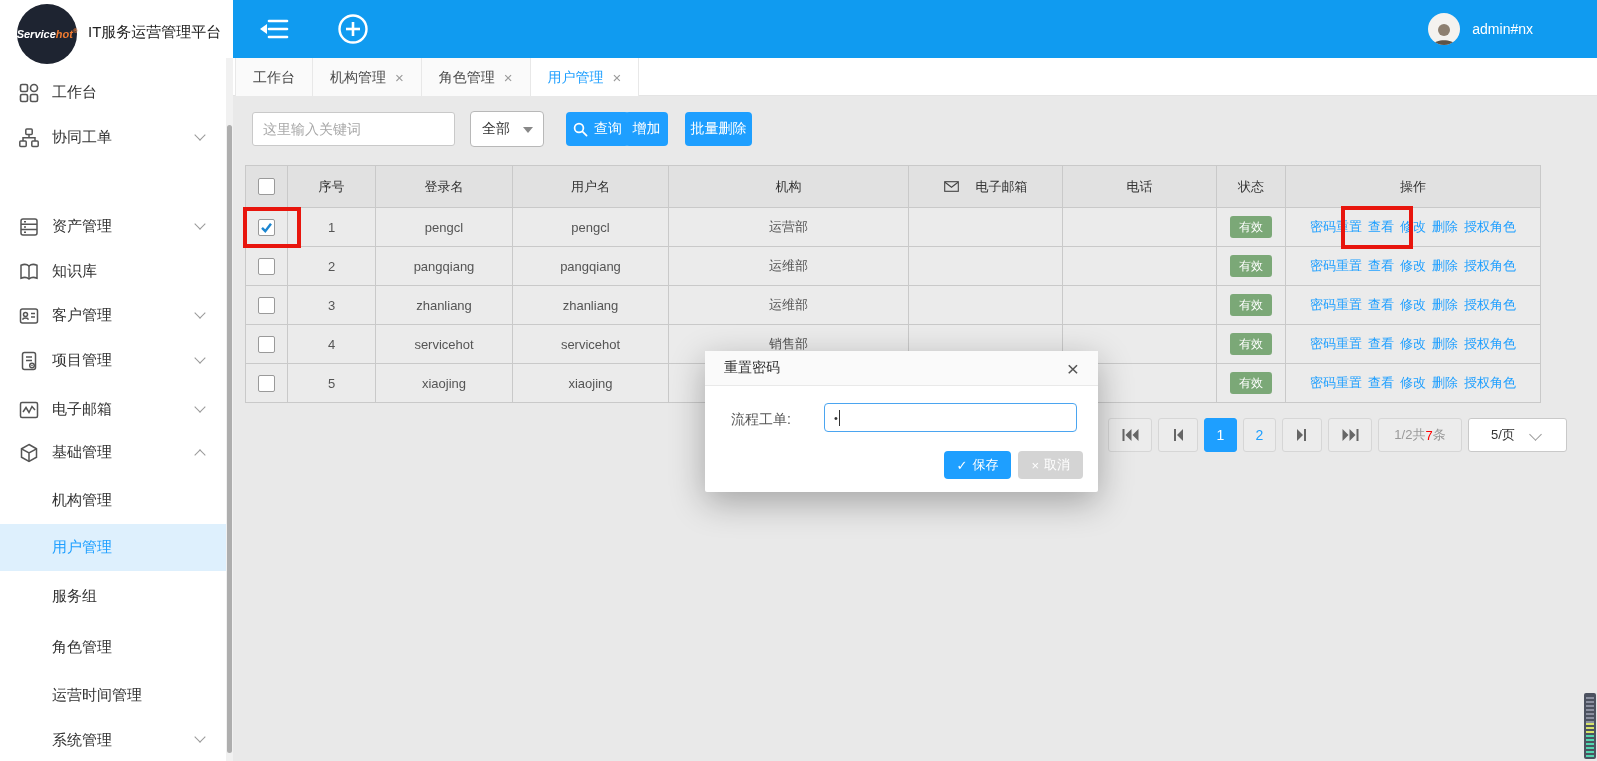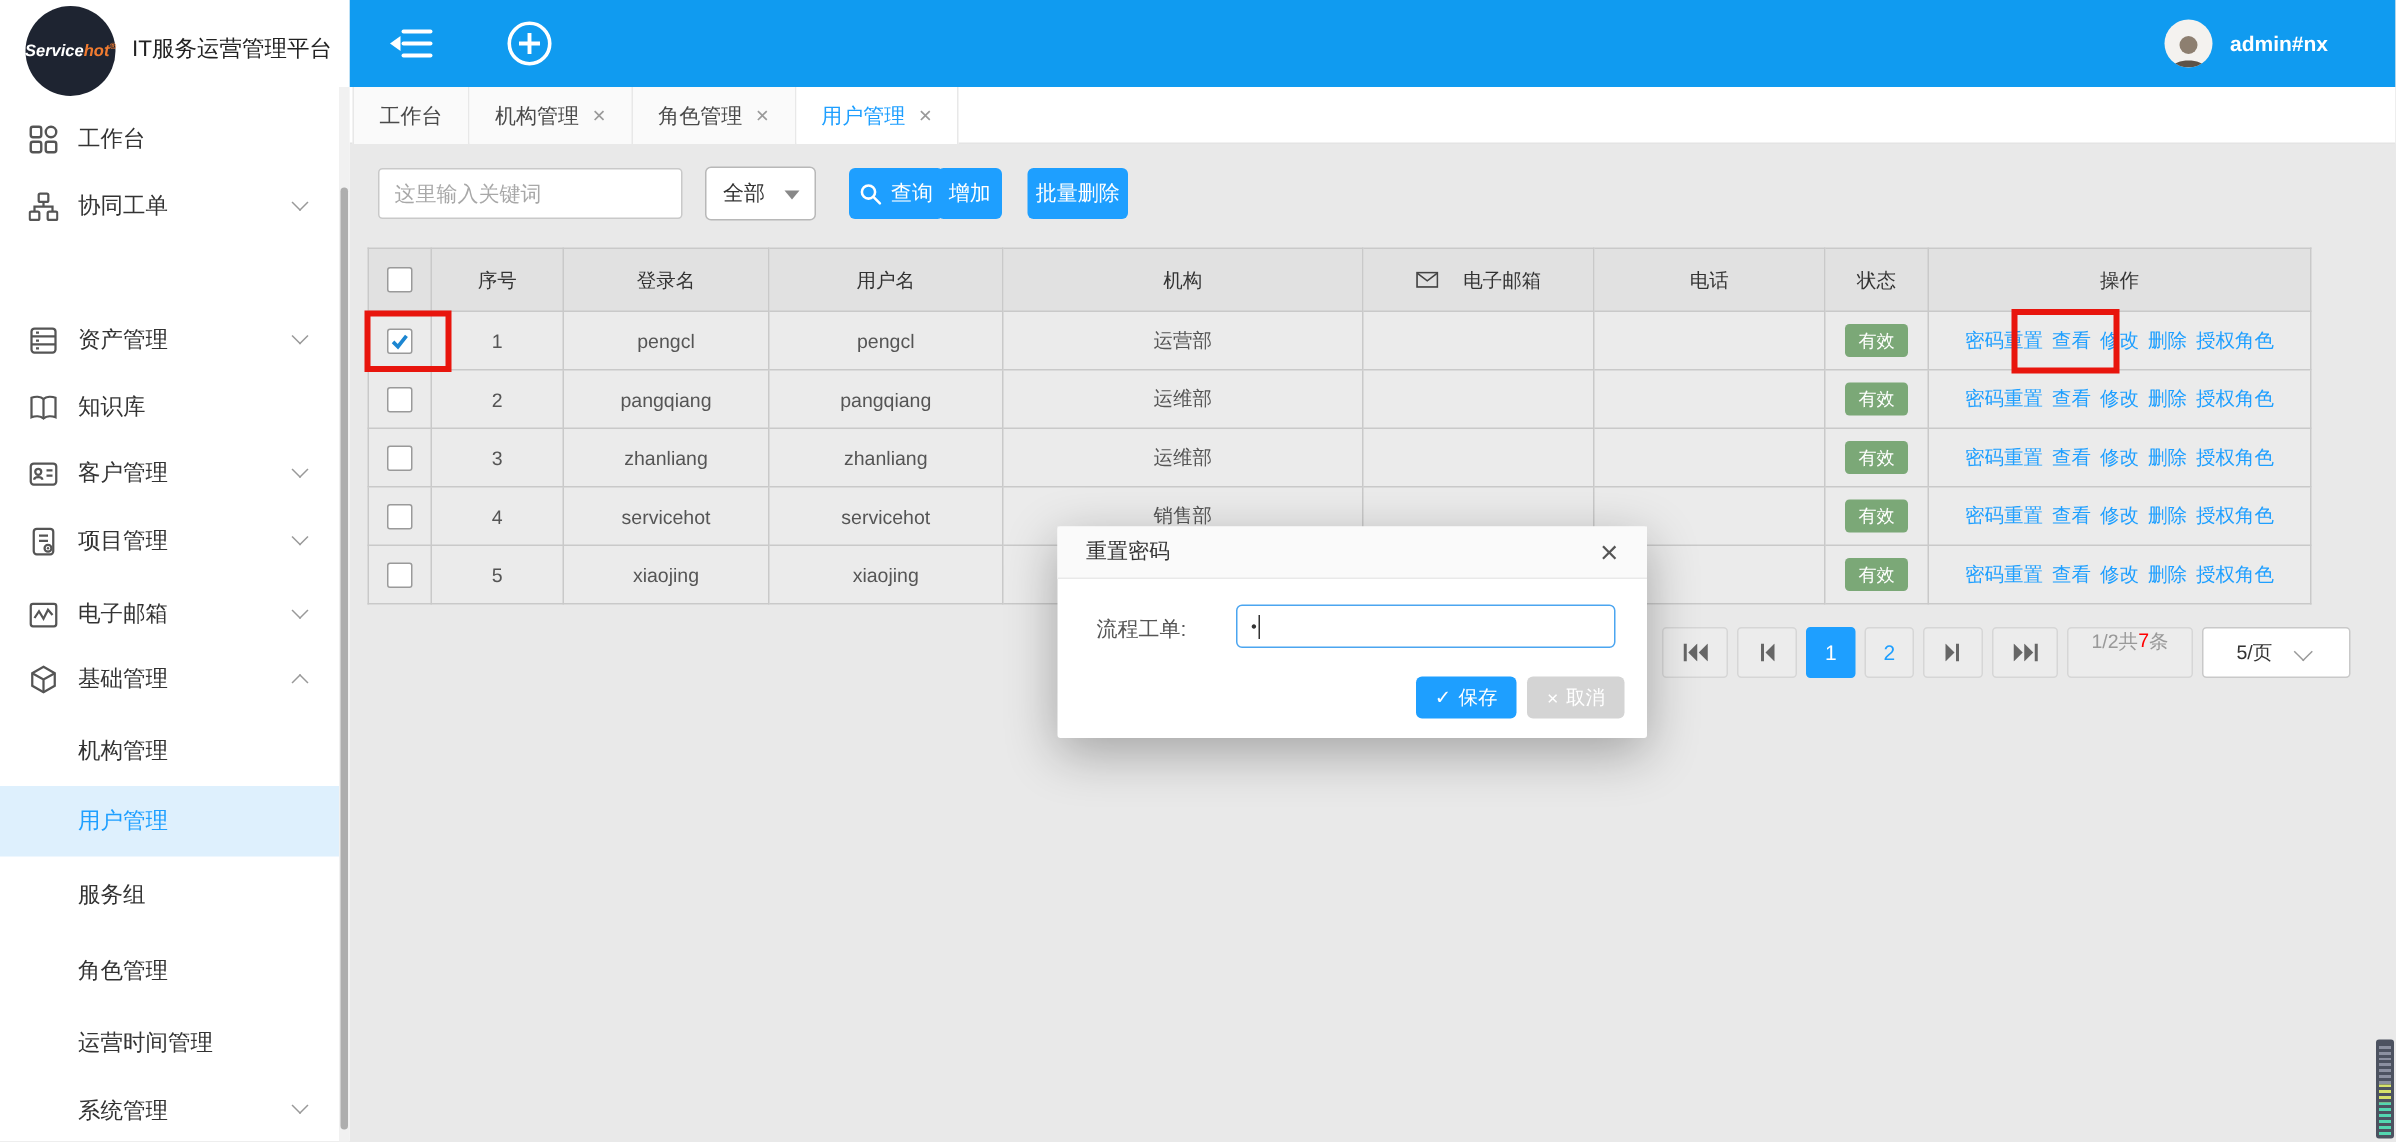--- a/index.html
+++ b/index.html
@@ -4,21 +4,21 @@
 <style>
   * { box-sizing: border-box; margin: 0; padding: 0; }
   html,body { width:1597px; height:761px; overflow:hidden; }
   body { font-family:"Liberation Sans","DejaVu Sans",sans-serif; background:#e9e9e9; position:relative; }
   svg { display:block; }
 
   
   .topbar { position:absolute; left:233px; top:0; right:0; height:58px; background:#109bf0; display:flex; align-items:center; z-index:6; }
   .topbar .tb-icon { margin-left:26px; cursor:pointer; }
   .topbar .tb-plus { margin-left:48px; cursor:pointer; }
-  .user-area { margin-left:auto; display:flex; align-items:center; gap:12px; padding-right:45px; cursor:pointer;font-weight:bold; }
+  .user-area { margin-left:auto; display:flex; align-items:center; gap:12px; padding-right:64px; cursor:pointer; }
   .avatar { width:32px; height:32px; border-radius:50%; background:#f4f2ef; display:flex; align-items:flex-end; justify-content:center; overflow:hidden; }
   .user-name { color:#fff; font-size:14px; }
 
   
   .sidebar { position:absolute; left:0; top:0; width:233px; height:761px; background:#fff; z-index:7; }
   .logo-row { height:64px; display:flex; align-items:center; }
   .logo-circle { width:60px; height:60px; margin:4px 0 0 17px; border-radius:50%; background:#1e2431; display:flex; align-items:center; justify-content:center; flex:none; }
   .logo-text { font-size:11px; font-weight:bold; font-style:italic; color:#fff; letter-spacing:0; }
   .logo-text .hot { color:#f07b30; }
   .logo-text sup { font-size:6px; color:#f07b30; }
@@ -66,21 +66,21 @@
   .cbx.checked svg { display:block; }
   .badge { display:inline-block; padding:5px 9px; background:#7ba877; border-radius:3px; color:#fff; font-size:12px; line-height:1; }
   .op-link { color:#1e9fff; text-decoration:none; font-size:13px; margin:0 3px; cursor:pointer; }
 
   
   .pager { position:absolute; top:322px; left:875px; display:flex; gap:6px; align-items:center; }
   .pg-btn { height:34px; background:#ececec; border:1px solid #d6d6d6; border-radius:3px; display:flex; align-items:center; justify-content:center; cursor:pointer; font-size:14px; color:#1e9fff; }
   .pg-nav { width:44px; } .pg-nav.sm { width:40px; }
   .pg-num { width:33px; }
   .pg-num.active { background:#1e9fff; border-color:#1e9fff; color:#fff; }
-  .pg-info { width:84px; height:34px; background:#ececec; border:1px solid #d6d6d6; border-radius:3px; display:flex; align-items:flex-start; justify-content:center; font-size:13px; color:#999; }
+  .pg-info { width:84px; height:34px; background:#ececec; border:1px solid #d6d6d6; border-radius:3px; display:flex; align-items:center; justify-content:center; font-size:13px; color:#999; }
   .pg-info .total { color:#f00; }
   .pg-size { position:relative; width:99px; height:34px; background:#fff; border:1px solid #c9c9c9; border-radius:3px; display:flex; align-items:center; padding-left:22px; font-size:13px; color:#333; cursor:pointer; }
   .pg-size .chev2 { position:absolute; right:26px; top:11px; width:9px; height:9px; border-right:1.5px solid #999; border-bottom:1.5px solid #999; transform:rotate(45deg); }
 
   
   .modal { position:absolute; left:705px; top:351px; width:393px; height:141px; background:#fff; border-radius:2px; box-shadow:0 10px 35px rgba(0,0,0,.3); z-index:20; }
   .m-head { height:35px; display:flex; align-items:center; padding:0 19px; background:#fafafa; border-bottom:1px solid #e9e9e9; }
   .m-title { flex:1; font-size:14px; color:#333; }
   .m-close { font-size:21px; color:#555; line-height:1; cursor:pointer; font-weight:300; }
   .m-body { position:relative; height:62px; }

